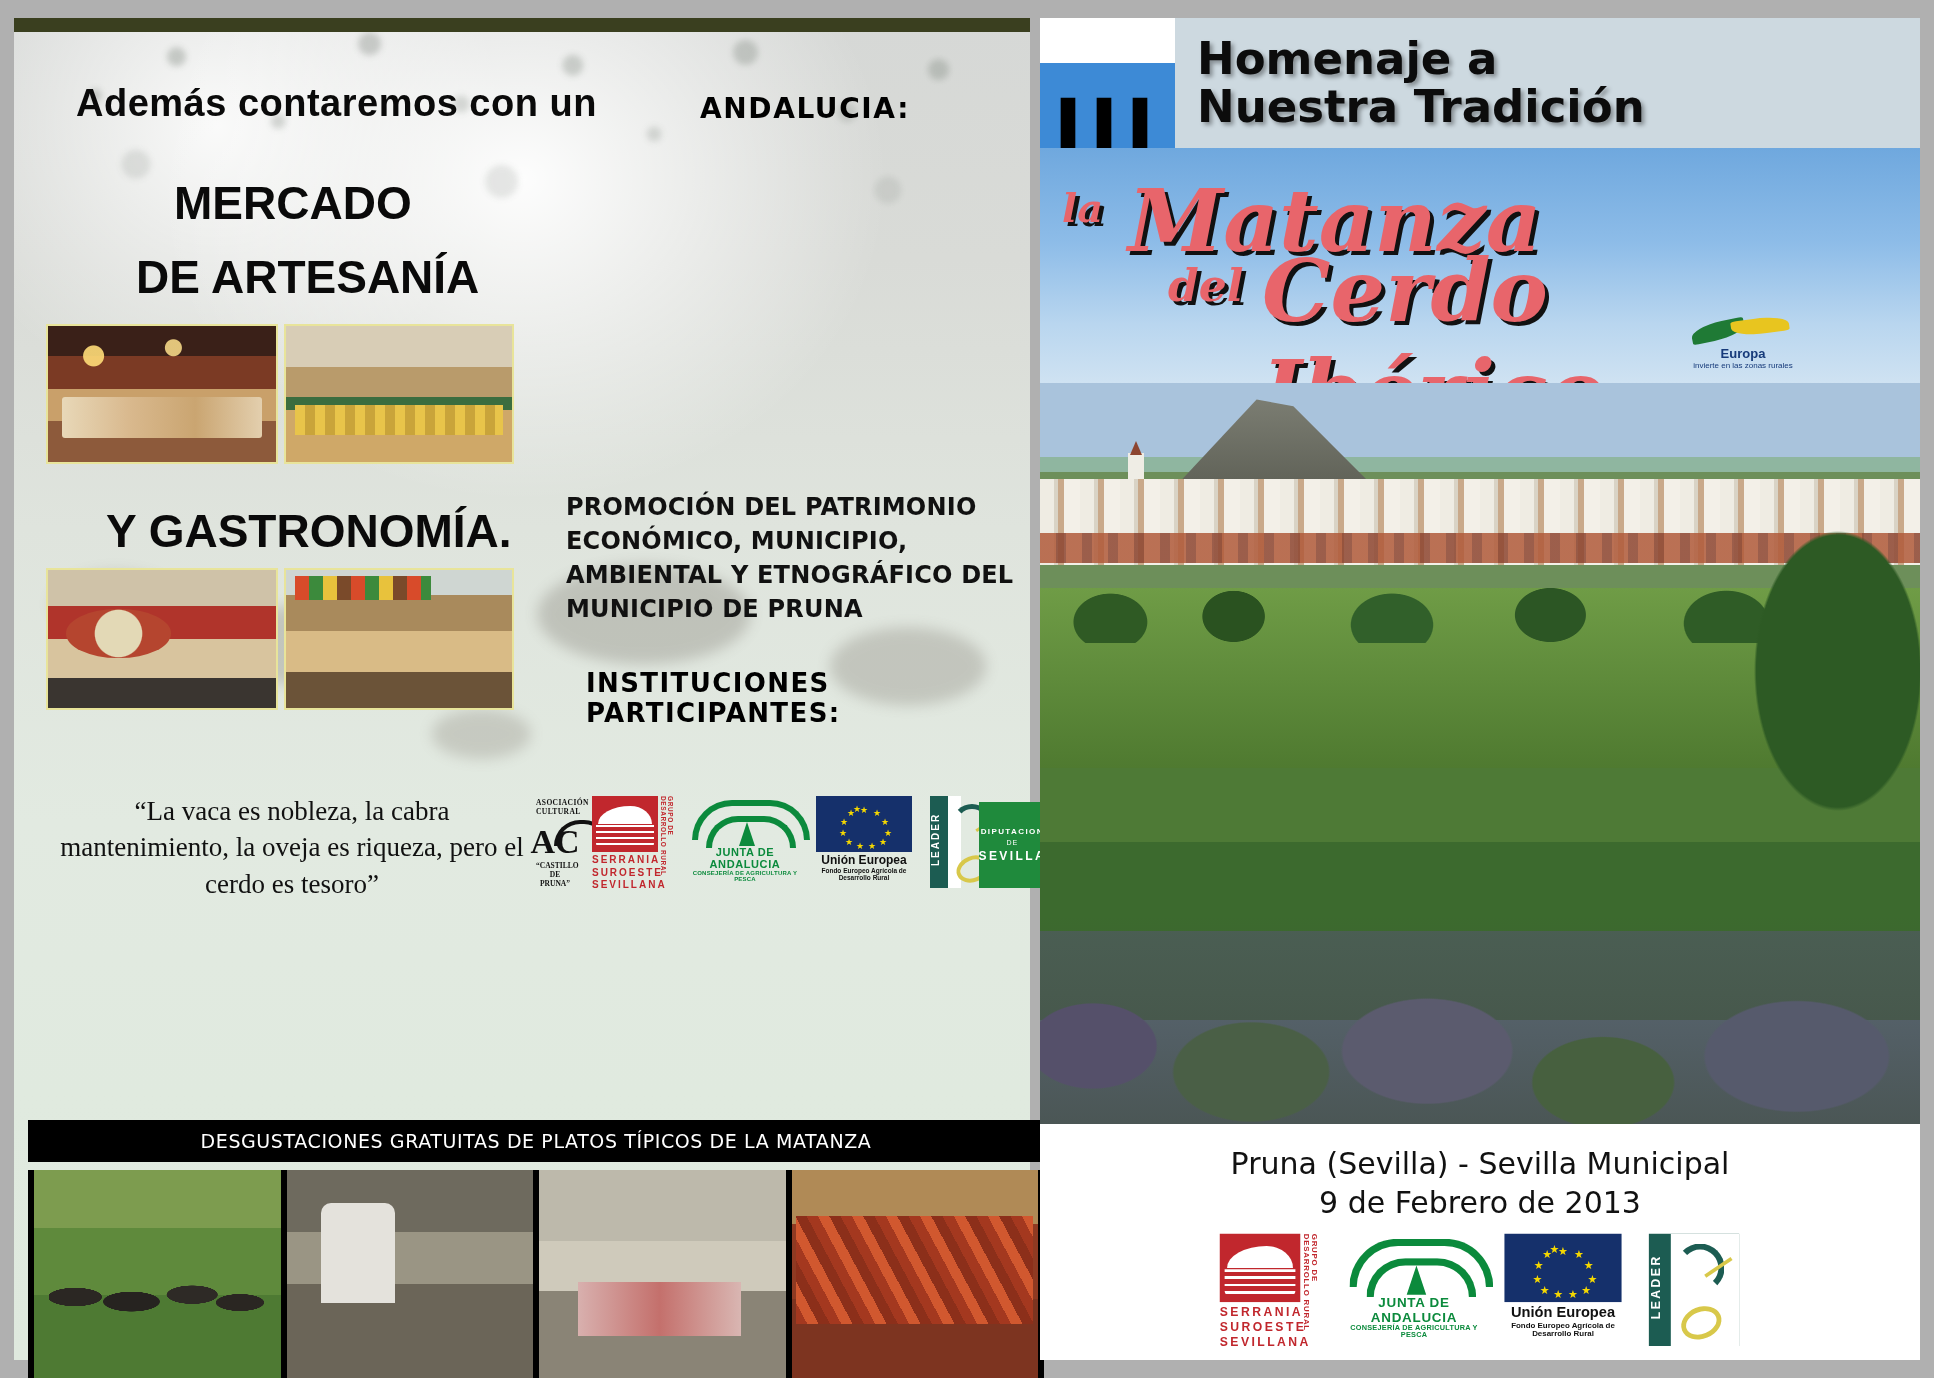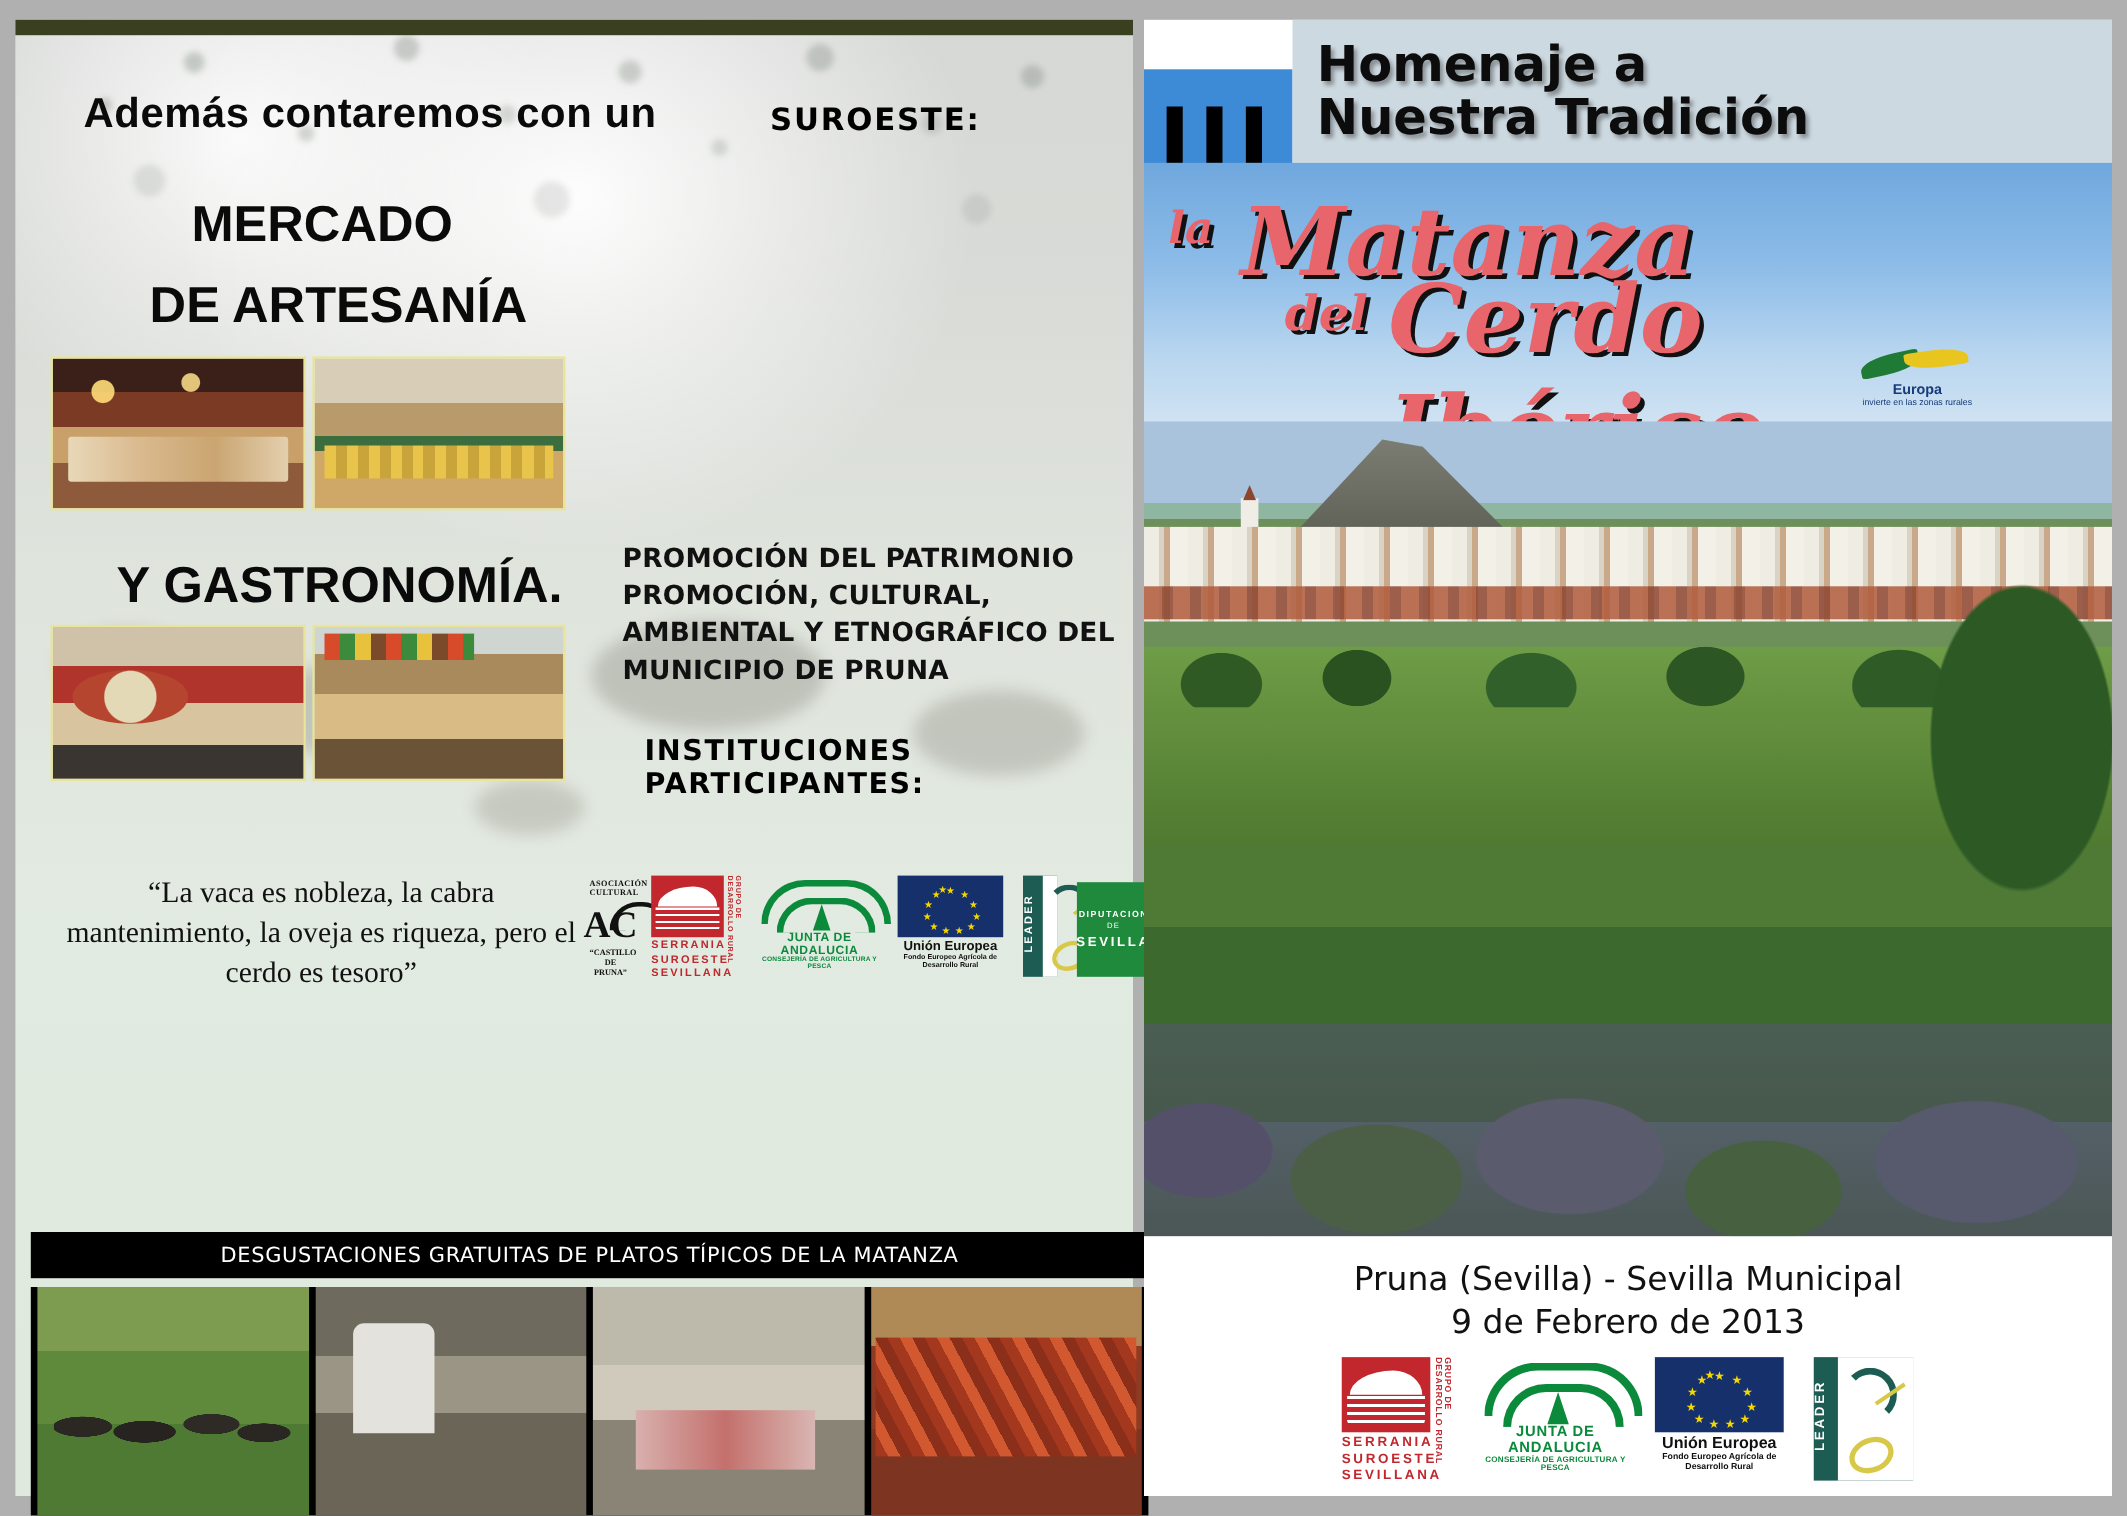--- a/index.html
+++ b/index.html
@@ -305,29 +305,29 @@
 
   <div id="left-panel">
     <div class="leaf-mottle"></div>
     <div class="pig-ghost"></div>
 
     <div class="hdr-script" id="txt-ademas">Además contaremos con un</div>
     <div class="hdr-script" id="txt-mercado">MERCADO</div>
     <div class="hdr-script" id="txt-artesania">DE ARTESANÍA</div>
     <div class="hdr-script" id="txt-gastronomia">Y GASTRONOMÍA.</div>
 
-    <div id="txt-organiza">SUROESTE:</div>
+    <div id="txt-organiza">ANDALUCIA:</div>
 
     <div class="photo" id="ph-market1"></div>
     <div class="photo" id="ph-market2"></div>
     <div class="photo" id="ph-cheese"></div>
     <div class="photo" id="ph-spices"></div>
 
 
-    <div id="txt-promocion">PROMOCIÓN DEL PATRIMONIO PROMOCIÓN, CULTURAL, AMBIENTAL Y ETNOGRÁFICO DEL MUNICIPIO DE PRUNA</div>
+    <div id="txt-promocion">PROMOCIÓN DEL PATRIMONIO ECONÓMICO, MUNICIPIO, AMBIENTAL Y ETNOGRÁFICO DEL MUNICIPIO DE PRUNA</div>
     <div id="txt-instituciones">INSTITUCIONES PARTICIPANTES:</div>
     <div id="txt-quote">“La vaca es nobleza, la cabra mantenimiento, la oveja es riqueza, pero el cerdo es tesoro”</div>
 
     <div id="inst-logos">
 
       <div class="logo logo-ac">
         <div class="ac-top">ASOCIACIÓN CULTURAL</div>
         <div class="ac-arch"></div>
         <div class="ac-mono">AC</div>
         <div class="ac-bot">“CASTILLO DE PRUNA”</div>

